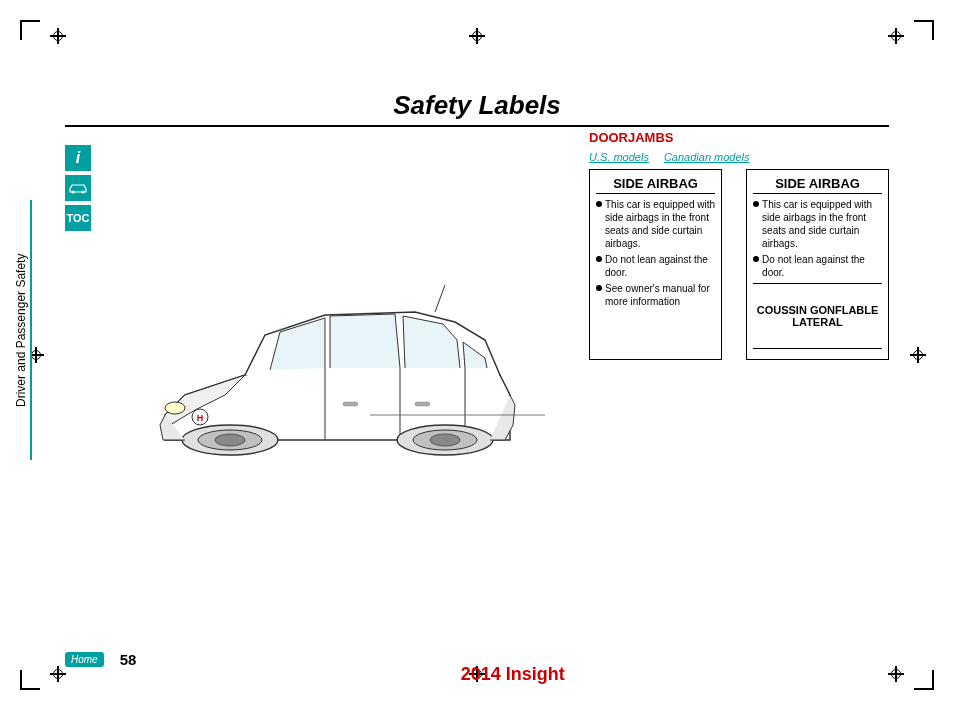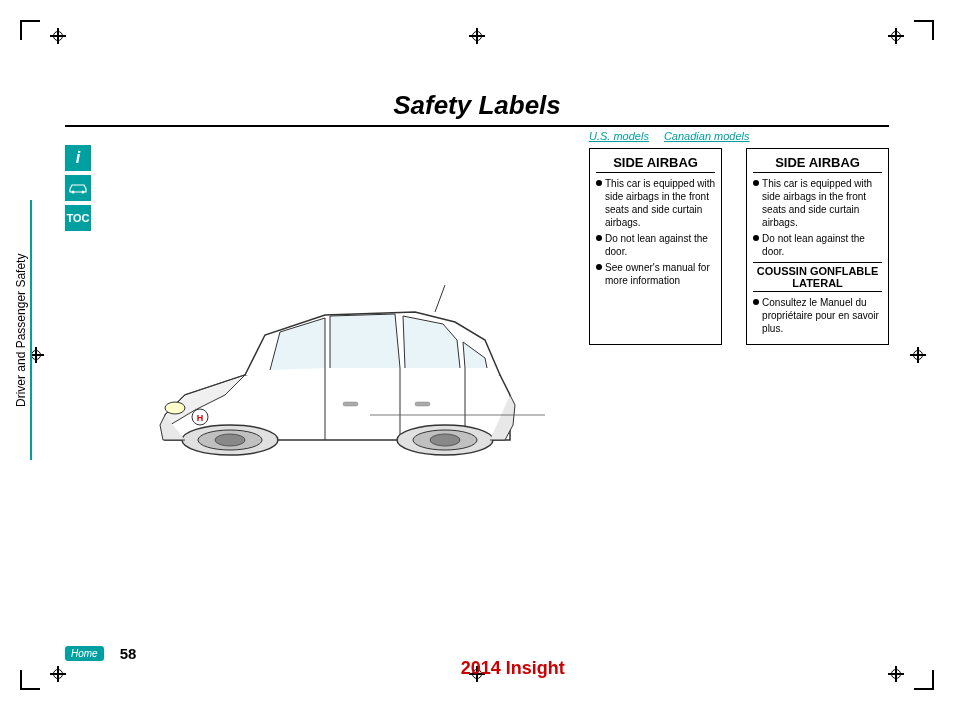--- a/index.html
+++ b/index.html
@@ -239,28 +239,28 @@
       border-radius: 50%;
       margin-top: 3px;
     }
 
     .coussin-title {
       font-size: 11px;
       font-weight: bold;
       text-align: center;
       border-top: 1px solid #000;
       border-bottom: 1px solid #000;
-      padding: 2px 0;
+      padding: 20px 0;
       margin: 4px 0;
     }
 
     
     .bottom-bar {
       position: absolute;
-      bottom: 31px;
+      bottom: 25px;
       left: 65px;
       right: 65px;
       display: flex;
       align-items: center;
       justify-content: space-between;
     }
 
     .home-icon {
       display: flex;
       align-items: center;
@@ -388,20 +388,21 @@
       <rect x="218" y="162" width="15" height="4" rx="2" fill="#aaa" stroke="#888" stroke-width="0.5"></rect>
       <rect x="290" y="162" width="15" height="4" rx="2" fill="#aaa" stroke="#888" stroke-width="0.5"></rect>
 
       <line x1="310" y1="72" x2="320" y2="45" stroke="#333" stroke-width="1"></line>
 
       <line x1="245" y1="175" x2="560" y2="175" stroke="#555" stroke-width="0.8" stroke-dasharray="none"></line>
     </svg>
   </div>
 
   <div class="doorjambs-panel">
+    <div class="doorjambs-title">DOORJAMBS</div>
 
     <div class="models-row">
       <span class="model-label">U.S. models</span>
       <span class="model-label" style="margin-left: 5px;">Canadian models</span>
     </div>
 
     <div style="display:flex; gap:24px;">
 
       <div class="us-models-box">
         <div class="airbag-title">SIDE AIRBAG</div>
@@ -423,24 +424,20 @@
         <div class="airbag-title">SIDE AIRBAG</div>
         <div class="airbag-item">
           <span class="bullet"></span>
           <span>This car is equipped with side airbags in the front seats and side curtain airbags.</span>
         </div>
         <div class="airbag-item">
           <span class="bullet"></span>
           <span>Do not lean against the door.</span>
         </div>
         <div class="coussin-title">COUSSIN GONFLABLE LATERAL</div>
-        <div class="airbag-item">
-          <span class="bullet"></span>
-          <span>Consultez le Manuel du propriétaire pour en savoir plus.</span>
-        </div>
       </div>
     </div>
   </div>
 
 </div>
 
 <div class="bottom-bar">
   <div class="home-icon">
     <span class="home-badge">Home</span>
     <span class="page-number">58</span>

